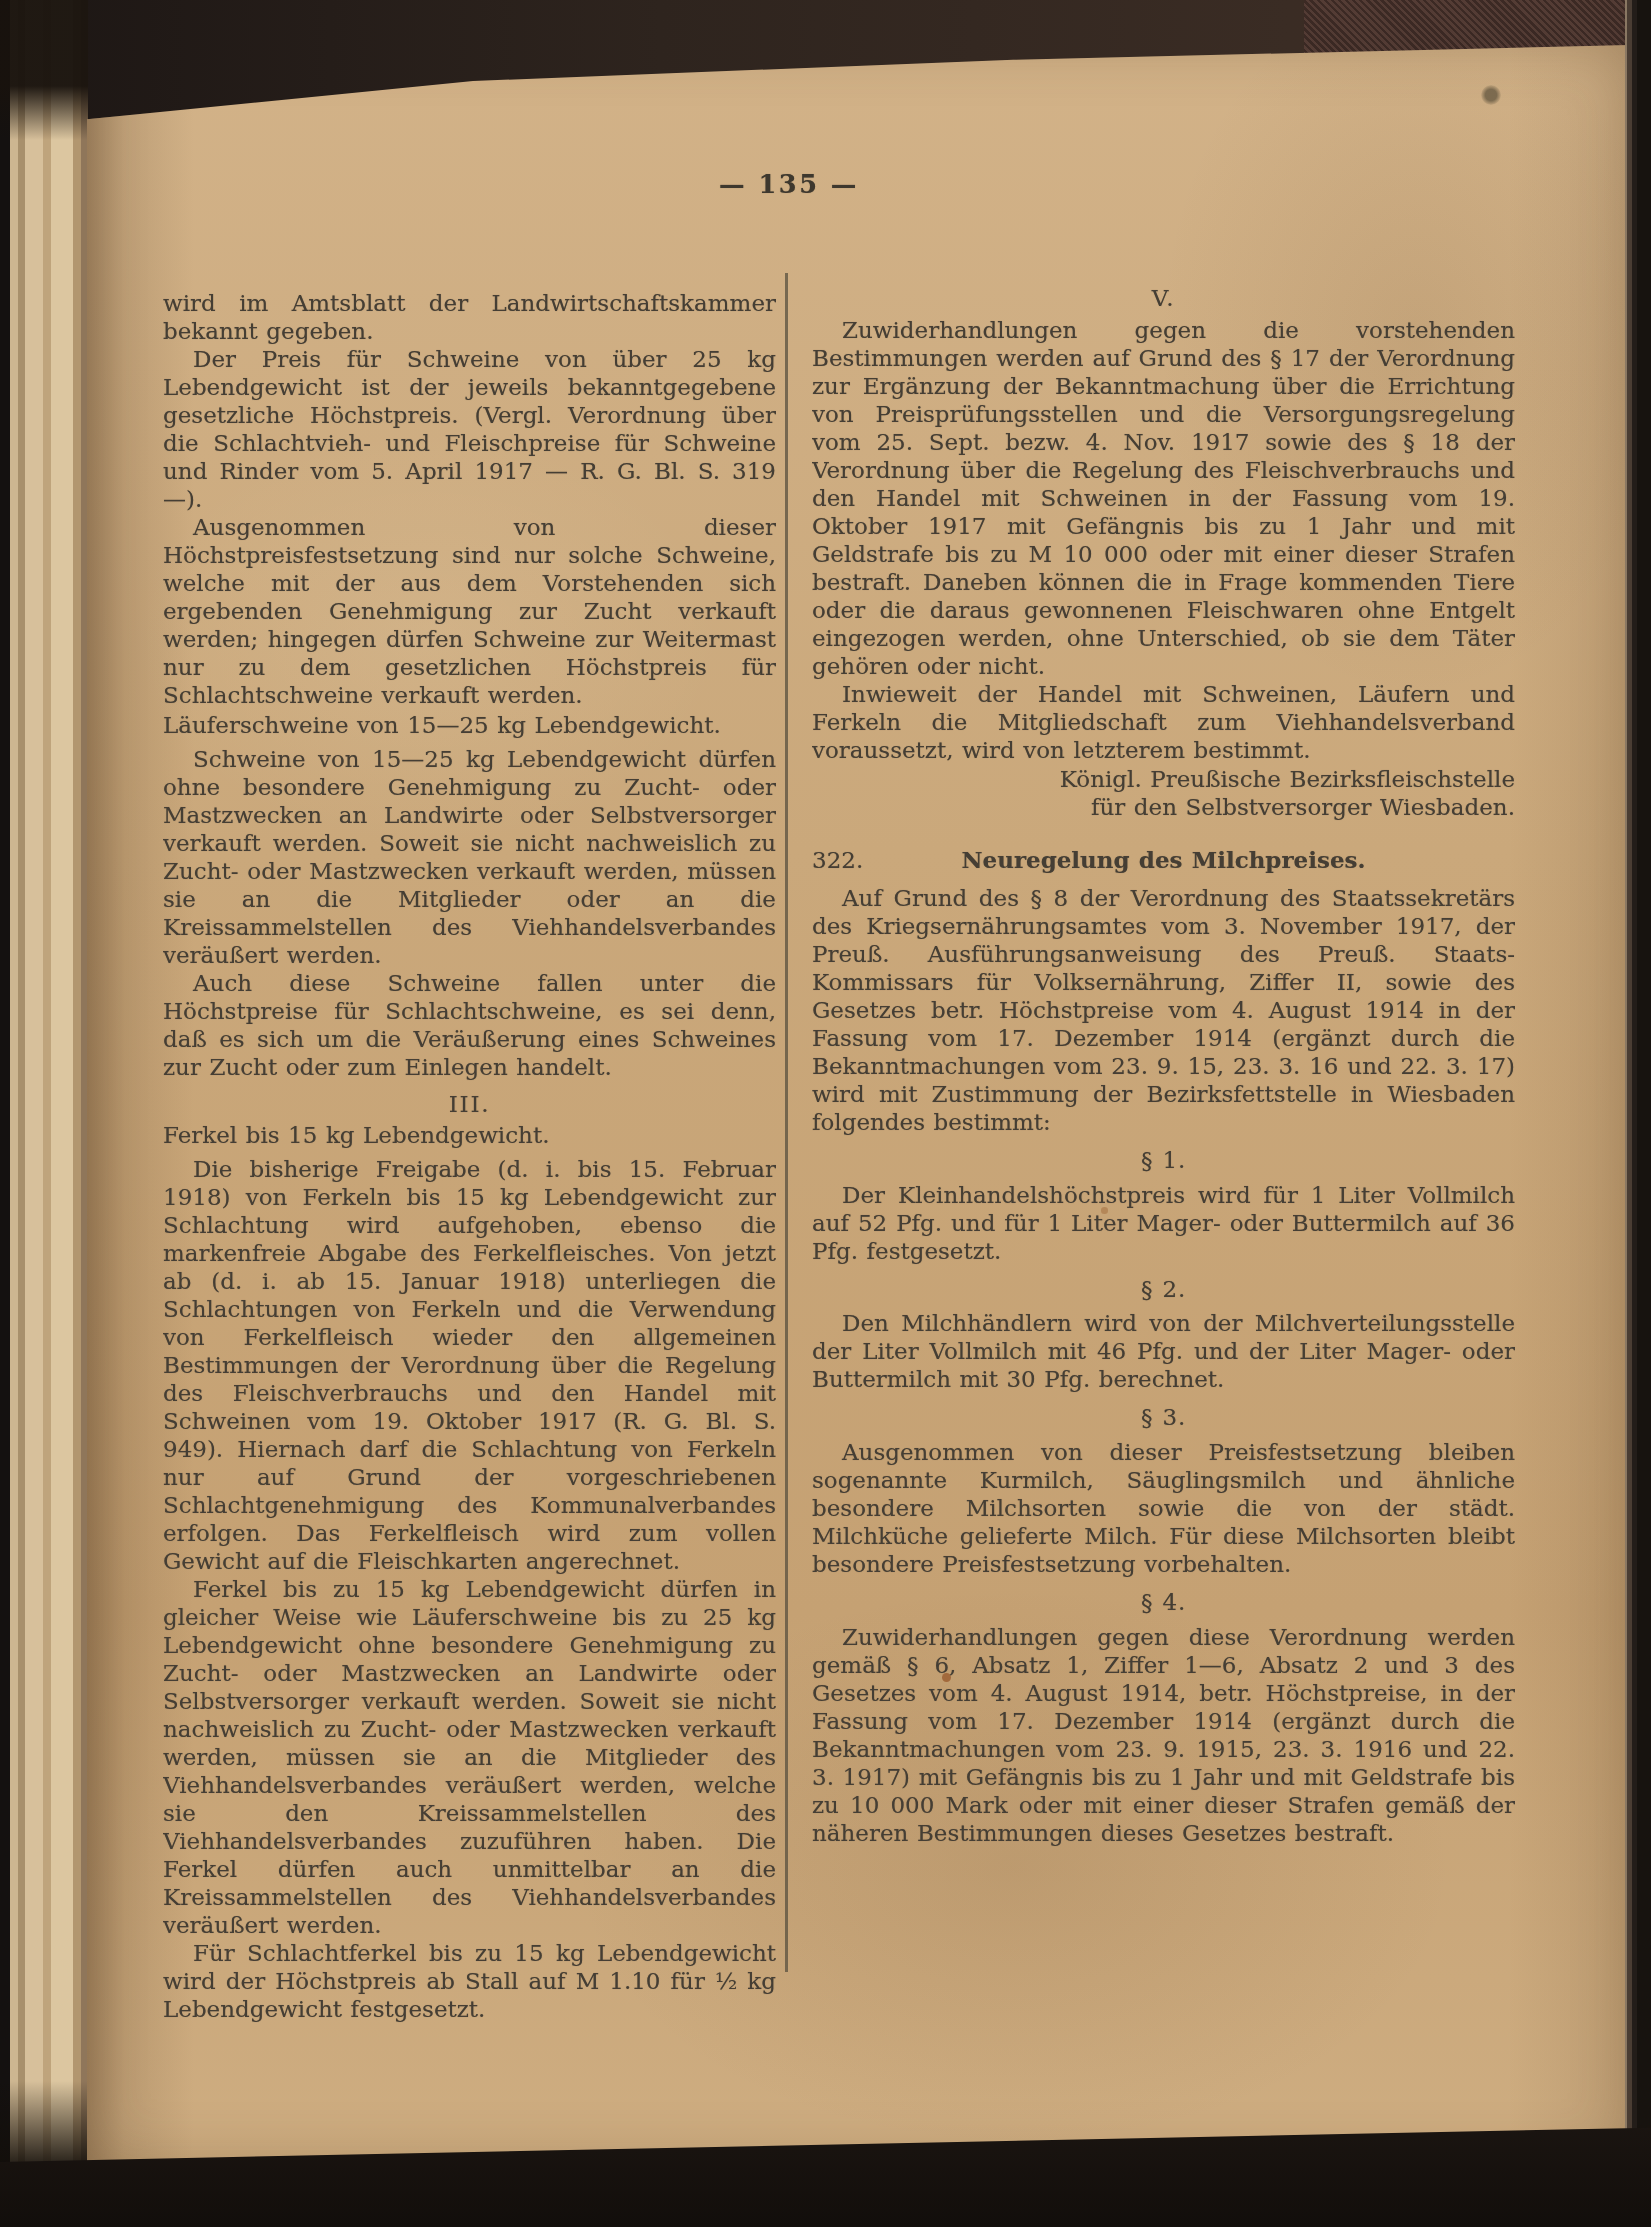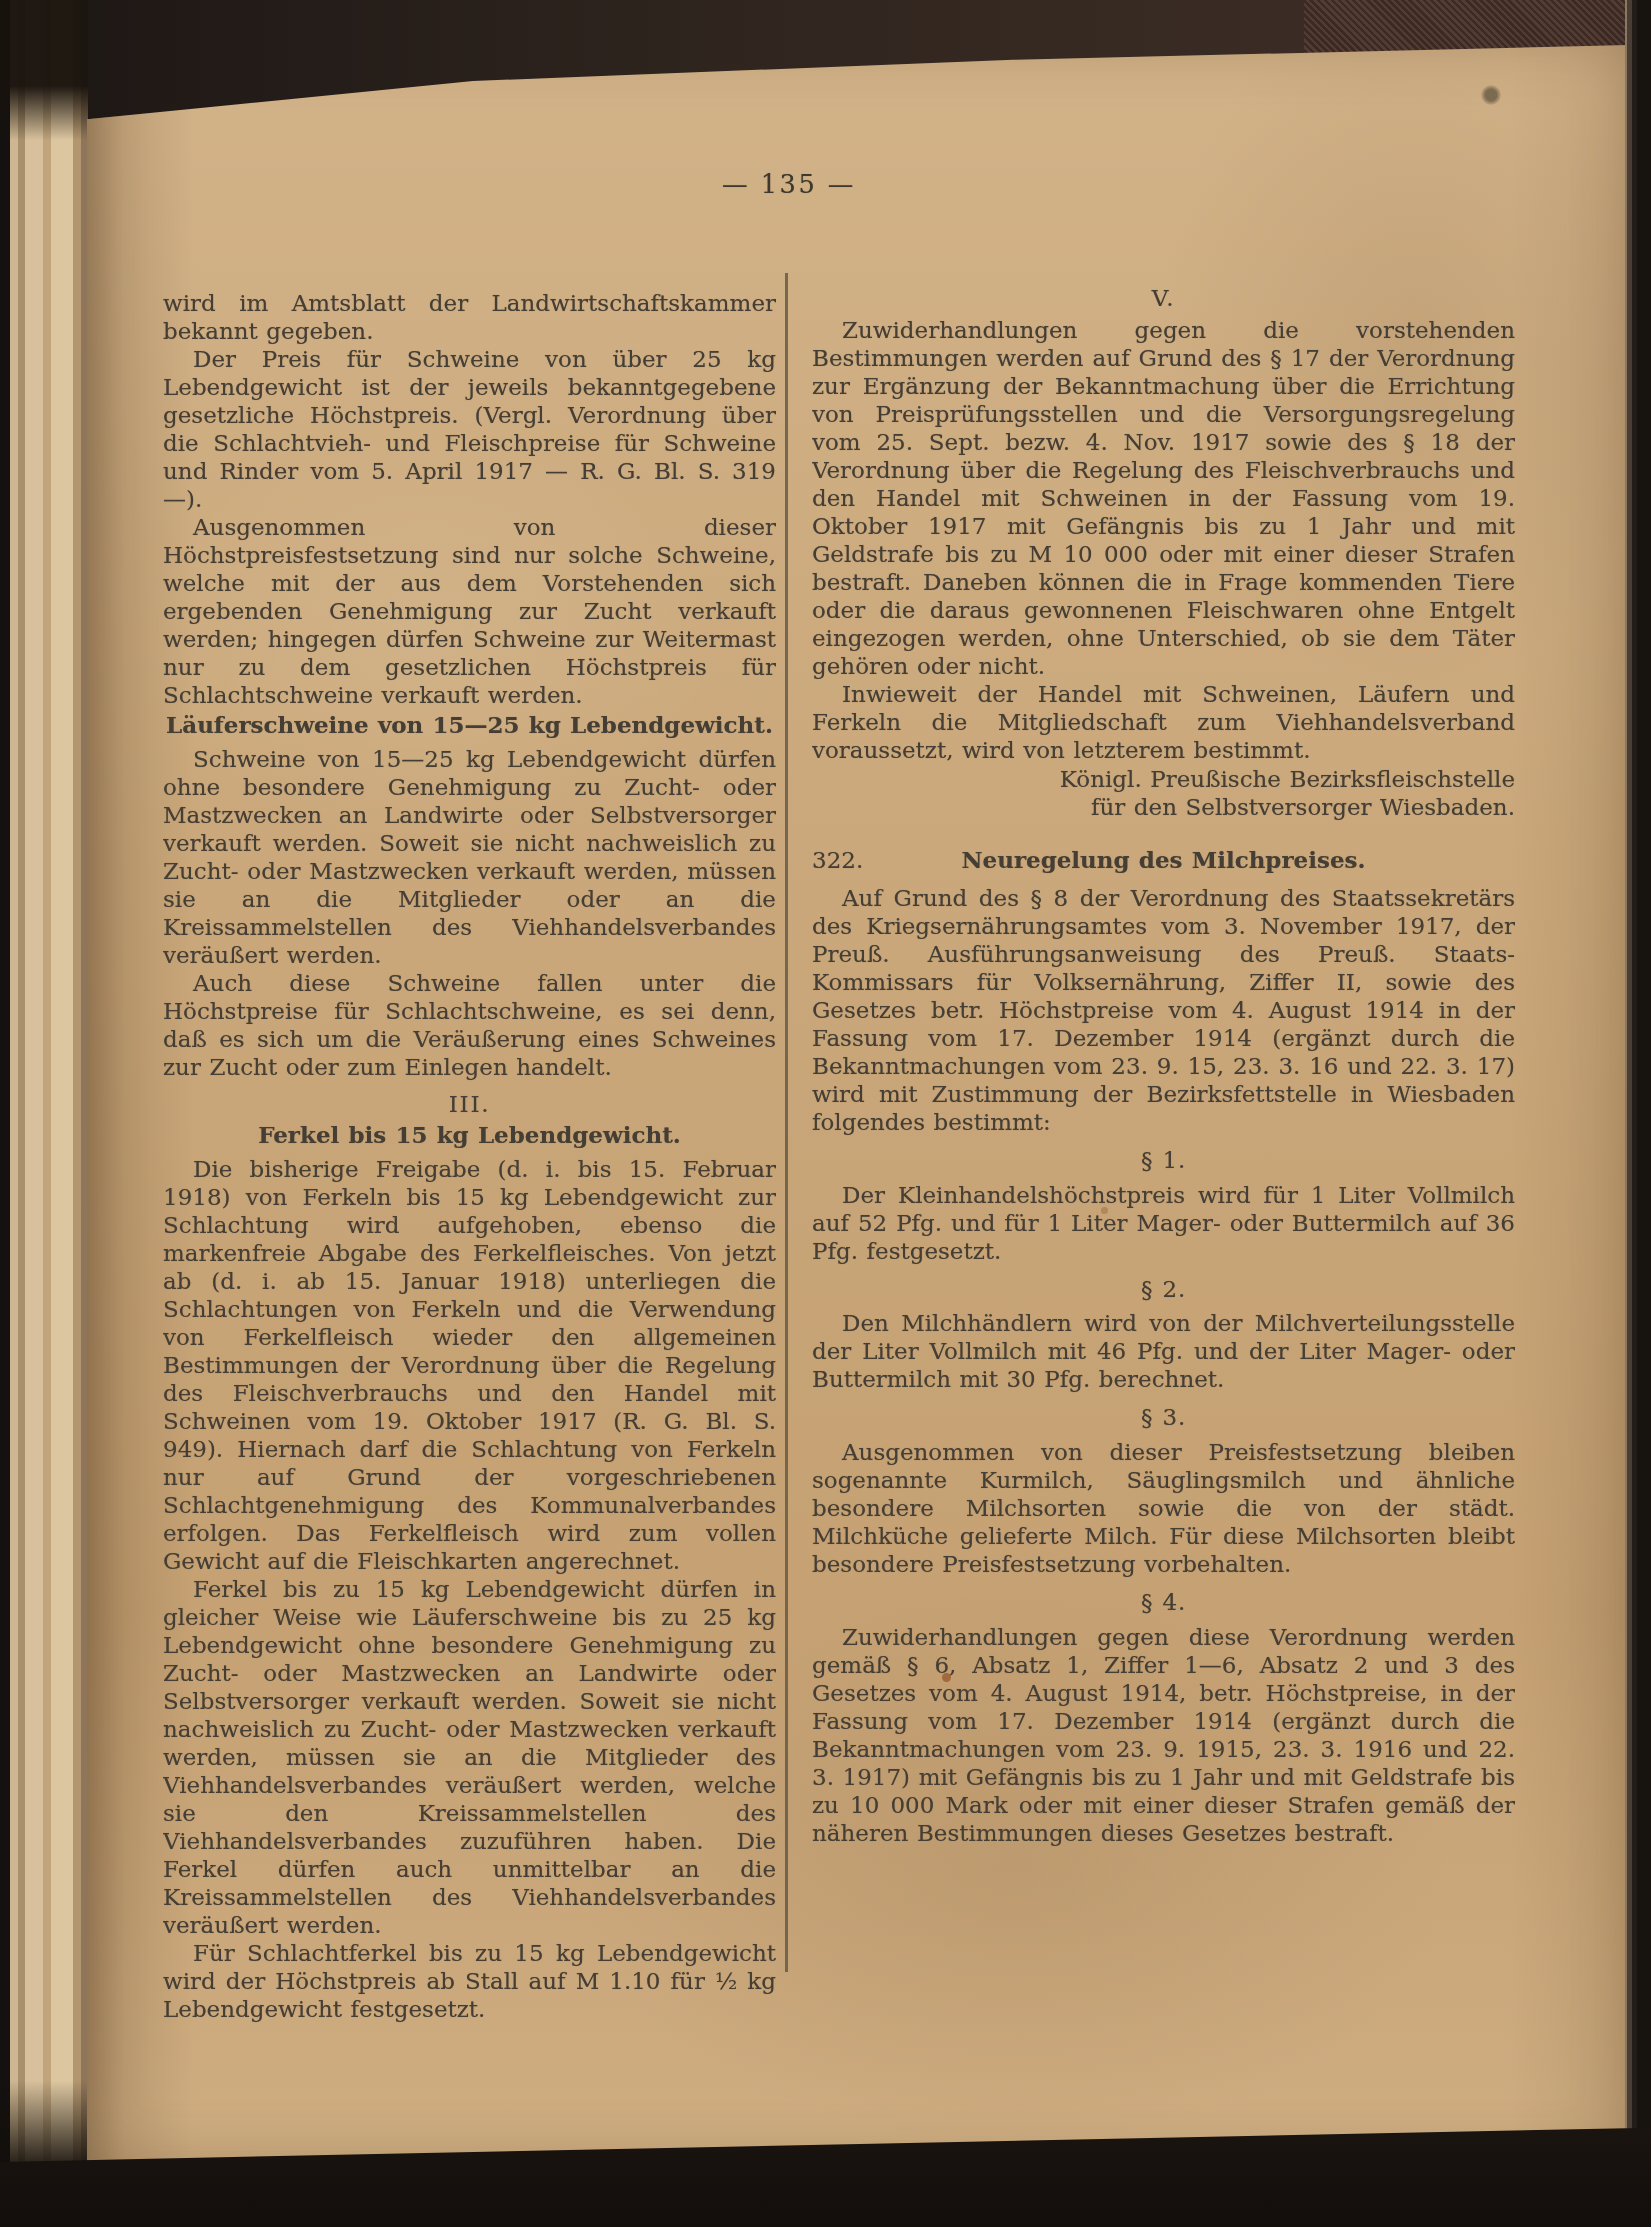--- a/index.html
+++ b/index.html
@@ -45,40 +45,40 @@
     box-shadow:inset 0 0 58px rgba(82,56,30,.28);
     color:#453e34;
   }
   
   .gutter{
     position:absolute;left:0;top:0;width:100%;height:100%;pointer-events:none;
     background:linear-gradient(90deg,rgba(74,50,28,.34) 0,rgba(74,50,28,.14) 37px,rgba(74,50,28,0) 107px,rgba(74,50,28,0) 92%,rgba(74,50,28,.12) 100%);
   }
   .pagenum{
     position:absolute;left:570px;top:124px;width:264px;text-align:center;
-    font-size:25.6px;font-weight:normal;letter-spacing:2.5px;color:#3e382e;
+    font-size:25.6px;font-weight:bold;letter-spacing:2.5px;color:#3e382e;
     text-shadow:0 0 0.8px rgba(62,56,46,.5);
   }
   .divider{
     position:absolute;left:698px;top:228px;width:2.5px;height:1699px;
     background:#58503f;opacity:.75;
   }
   .col{
     position:absolute;font-size:23px;line-height:28px;word-spacing:1.2px;
     text-shadow:0 0 0.8px rgba(64,57,46,.45);hyphens:auto;overflow:hidden;
   }
   .col-left{left:76px;top:244px;width:613px;height:1750px;}
   .col-right{left:725px;top:231px;width:703px;height:1672px;}
   .blk{text-align:justify;margin:0;}
   .continuation{text-indent:0;}
   .paragraph{text-indent:30px;}
   .lead-paragraph{text-indent:30px;}
   .lead-paragraph b{letter-spacing:0.4px;}
   .roman-heading{text-align:center;text-indent:0;margin:8.3px 0 3.3px;letter-spacing:1.7px;}
-  .bold-heading{text-align:center;text-indent:0;font-weight:bold;margin:1.7px 0 6.6px;}
+  .bold-heading{text-align:left;text-indent:0;font-weight:normal;margin:1.7px 0 6.6px;}
   .section-heading{text-align:center;text-indent:0;margin:10px 0 6.6px;letter-spacing:0.8px;}
   .numbered-heading{display:flex;align-items:center;margin:25px 0 10px;}
   .artnum{flex:0 0 99px;text-align:left;}
   .arttitle{flex:1;text-align:center;font-weight:bold;padding-right:99px;}
   .address{text-align:center;text-indent:0;padding-left:149px;margin:1.7px 0 5px;}
   .addr-line{text-align:right;}
   .stain{position:absolute;border-radius:50%;pointer-events:none;}
   .stain1{left:1394px;top:40px;width:20px;height:20px;background:radial-gradient(circle,#6e5f46 0 40%,rgba(110,95,70,0) 75%);opacity:.85;}
   .stain2{left:855px;top:1628px;width:9px;height:9px;background:#9a5b2e;opacity:.8;}
   .stain3{left:1014px;top:1162px;width:6.6px;height:6.6px;background:#a4703f;opacity:.55;}

